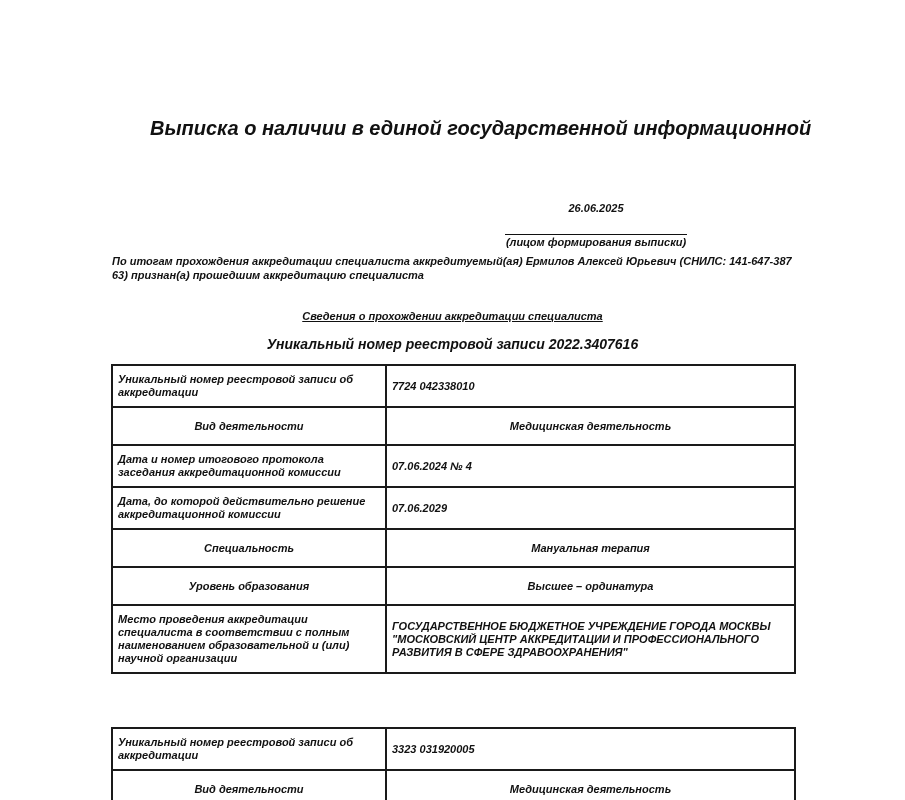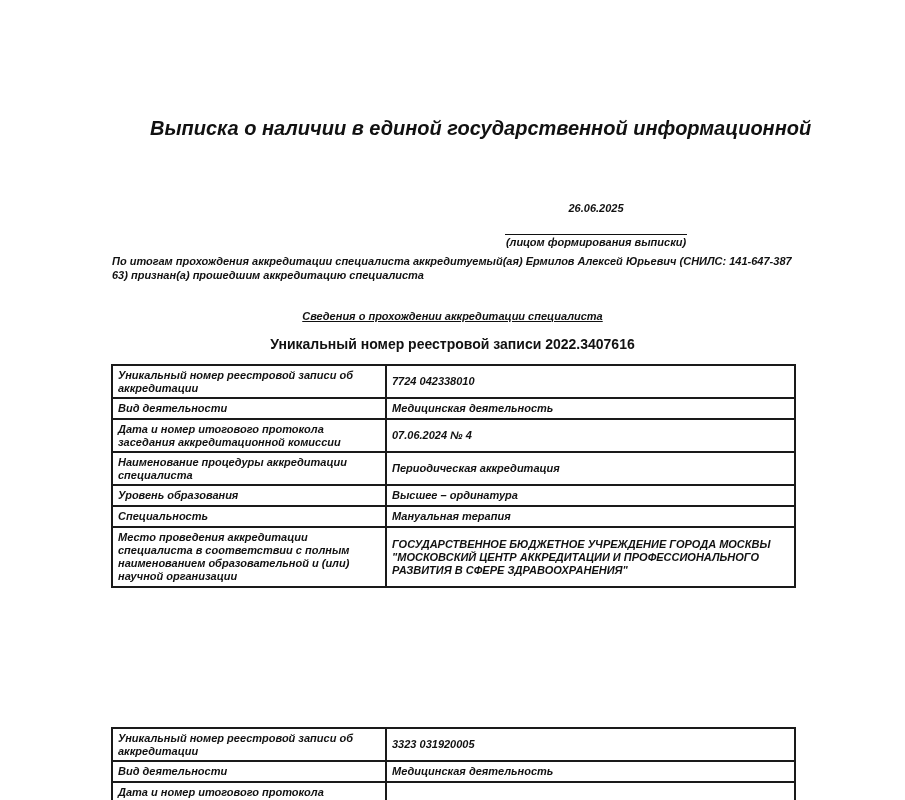--- a/index.html
+++ b/index.html
@@ -71,20 +71,21 @@
       font-size: 11px;
       text-decoration: underline;
     }
     .registry-heading {
       position: absolute;
       left: 150px;
       width: 605px;
       top: 336px;
       text-align: center;
       font-weight: bold;
+      font-style: italic;
       font-size: 14px;
     }
     table.record {
       position: absolute;
       left: 111px;
       width: 685px;
       border-collapse: collapse;
       table-layout: fixed;
       font-size: 11px;
       font-weight: bold;
@@ -92,23 +93,23 @@
     }
     table.record td {
       border: 2px solid #1a1a1a;
       padding: 1px 5px;
       vertical-align: middle;
       line-height: 13px;
     }
     table.record td.label { width: 262px; }
     #table-1 { top: 364px; }
     #table-2 { top: 727px; }
-    .h37 { height: 33px; }
-    .h25 { height: 21px; }
-    .h64 { height: 60px; }
+    .h37 { height: 42px; }
+    .h25 { height: 38px; text-align: center; }
+    .h64 { height: 68px; }
   </style>
 </head>
 <body>
 
 <div class="title">
   <span class="line">Выписка о наличии в единой государственной информационной</span>
 </div>
 
 <div class="date-block">
   <span class="date-value">26.06.2025</span>
@@ -129,30 +130,30 @@
     </tr>
     <tr class="h25">
       <td class="label">Вид деятельности</td>
       <td>Медицинская деятельность</td>
     </tr>
     <tr class="h37">
       <td class="label">Дата и номер итогового протокола заседания аккредитационной комиссии</td>
       <td>07.06.2024 № 4</td>
     </tr>
     <tr class="h37">
-      <td class="label">Наименование процедуры аккредитации специалиста</td>
-      <td>Периодическая аккредитация</td>
+      <td class="label">Дата, до которой действительно решение аккредитационной комиссии</td>
+      <td>07.06.2029</td>
+    </tr>
+    <tr class="h25">
+      <td class="label">Специальность</td>
+      <td>Мануальная терапия</td>
     </tr>
     <tr class="h25">
       <td class="label">Уровень образования</td>
       <td>Высшее – ординатура</td>
-    </tr>
-    <tr class="h25">
-      <td class="label">Специальность</td>
-      <td>Мануальная терапия</td>
     </tr>
     <tr class="h64">
       <td class="label">Место проведения аккредитации специалиста в соответствии с полным наименованием образовательной и (или) научной организации</td>
       <td>ГОСУДАРСТВЕННОЕ БЮДЖЕТНОЕ УЧРЕЖДЕНИЕ ГОРОДА МОСКВЫ "МОСКОВСКИЙ ЦЕНТР АККРЕДИТАЦИИ И ПРОФЕССИОНАЛЬНОГО РАЗВИТИЯ В СФЕРЕ ЗДРАВООХРАНЕНИЯ"</td>
     </tr>
   </tbody>
 </table>
 
 <table class="record" id="table-2">
   <tbody>

